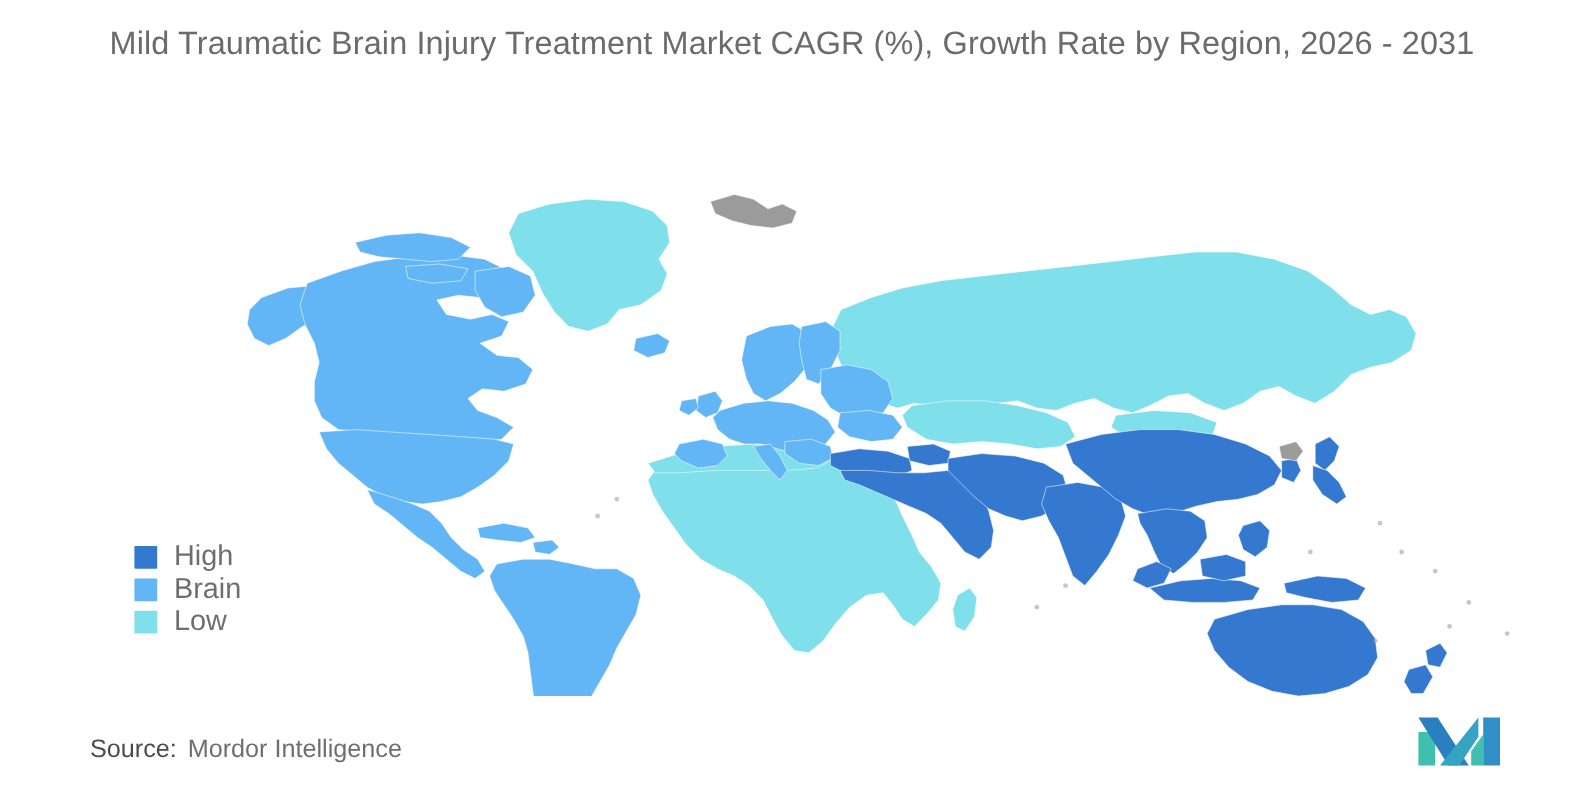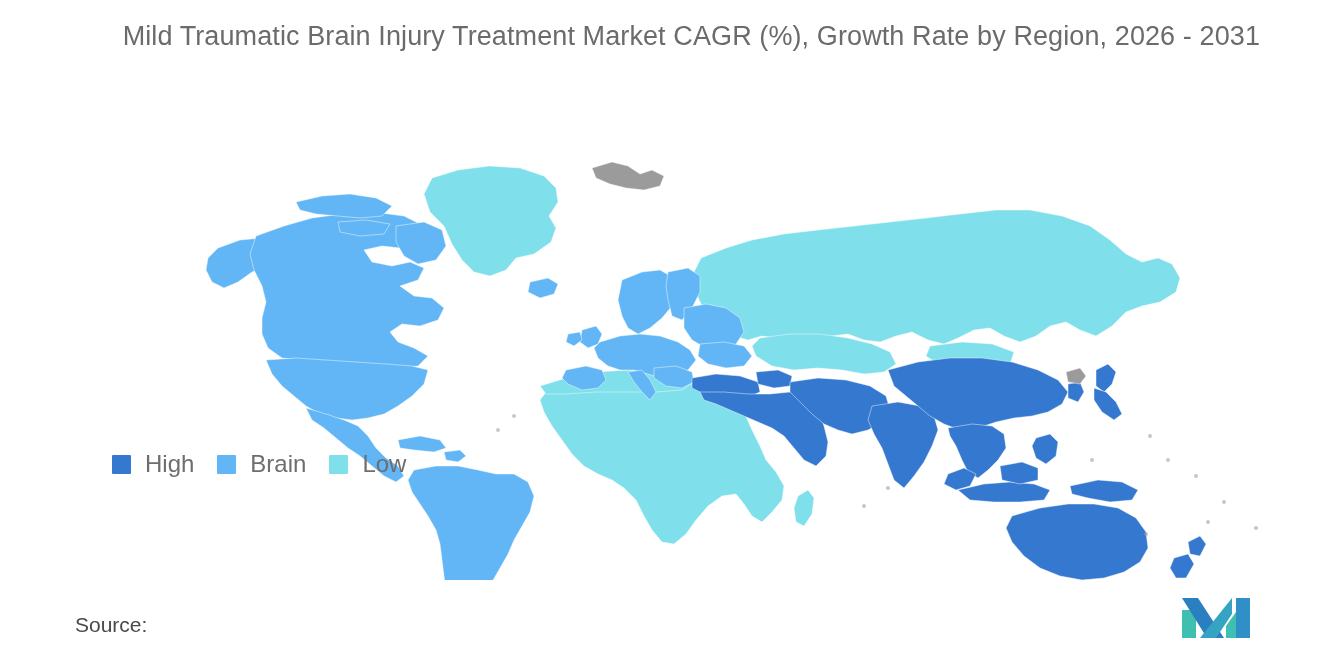--- a/index.html
+++ b/index.html
@@ -6,38 +6,38 @@
   body{
     width:1320px;height:665px;
     background:#ffffff;
     font-family:"Liberation Sans","DejaVu Sans",sans-serif;
     overflow:hidden;
     position:relative;
   }
   #chart-title{
     position:absolute;
     left:60px; top:18px; width:1200px;
-    text-align:right;
+    text-align:center;
     font-size:27px;
     line-height:37px;
     font-weight:400;
     color:#6b6b6b;
     letter-spacing:.1px;
   }
   #map-area{
     position:absolute;
     left:0; top:130px;
     width:1320px; height:450px;
   }
   #map-svg{display:block;width:1320px;height:450px;}
   .land{stroke:#ffffff;stroke-width:.45;stroke-linejoin:round;vector-effect:non-scaling-stroke;}
   #legend{
     position:absolute;
     left:112px; top:452px;
-    display:flex; gap:23px;
+    display:flex; flex-direction:column; gap:3px;
   }
   .legend-row{display:flex;align-items:center;gap:14px;}
   .legend-swatch{width:19px;height:19px;border-radius:1px;flex:none;}
   .legend-label{font-size:24px;color:#6e6e6e;line-height:24px;}
   #source-line{
     position:absolute;
     left:75px; top:613px;
     font-size:21px; color:#5f5f5f;
     display:flex; gap:9px; align-items:baseline;
   }
@@ -175,20 +175,21 @@
     <span class="legend-label">Brain</span>
   </div>
   <div class="legend-row">
     <span class="legend-swatch" style="background:#7fdfea"></span>
     <span class="legend-label">Low</span>
   </div>
 </div>
 
 <div id="source-line">
   <span id="source-label">Source:</span>
+  <span id="source-value">Mordor Intelligence</span>
 </div>
 
 <svg id="brand-logo" viewBox="0 0 78 44" xmlns="http://www.w3.org/2000/svg">
   <polygon points="2,42 2,14 16,14 16,42" fill="#3fbfb0"></polygon>
   <polygon points="2,2 18,2 44,42 27,42" fill="#2a7fc1"></polygon>
   <polygon points="20,42 36,42 52,18 52,2" fill="#35a3c2"></polygon>
   <polygon points="16,2 32,2 32,30 16,30" fill="#2a7fc1" opacity="0"></polygon>
   <polygon points="56,2 70,2 70,42 56,42" fill="#2f8fc6"></polygon>
   <polygon points="46,30 56,16 56,42 46,42" fill="#3fbfb0"></polygon>
 </svg>

